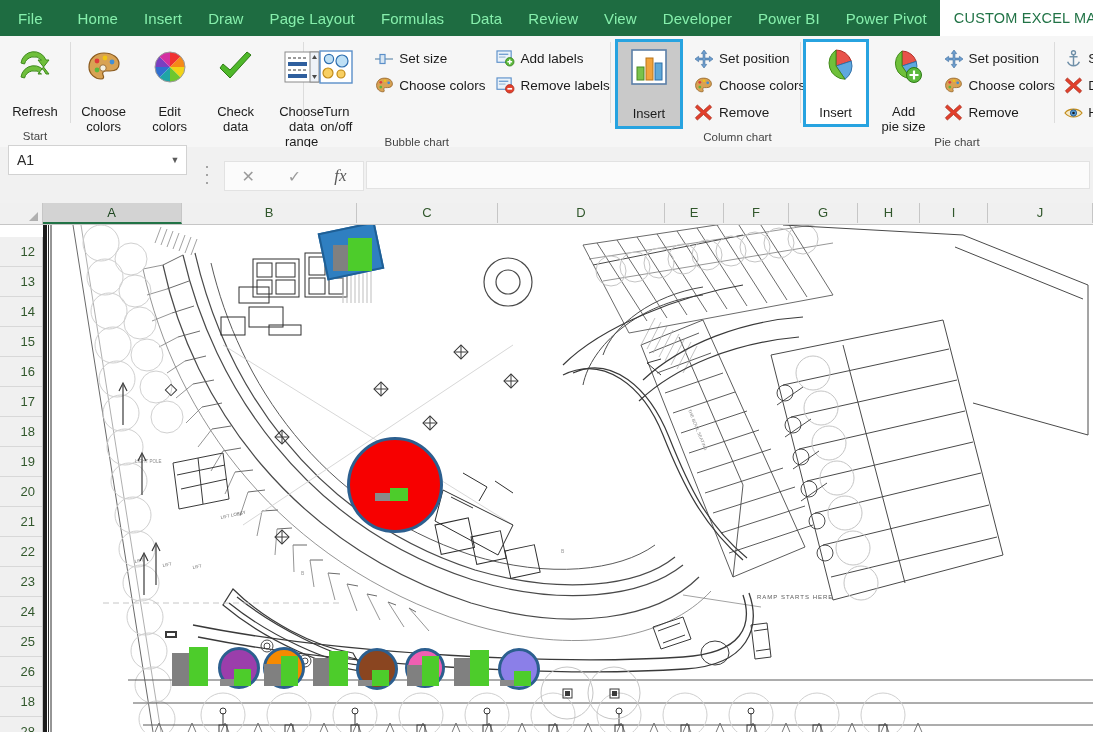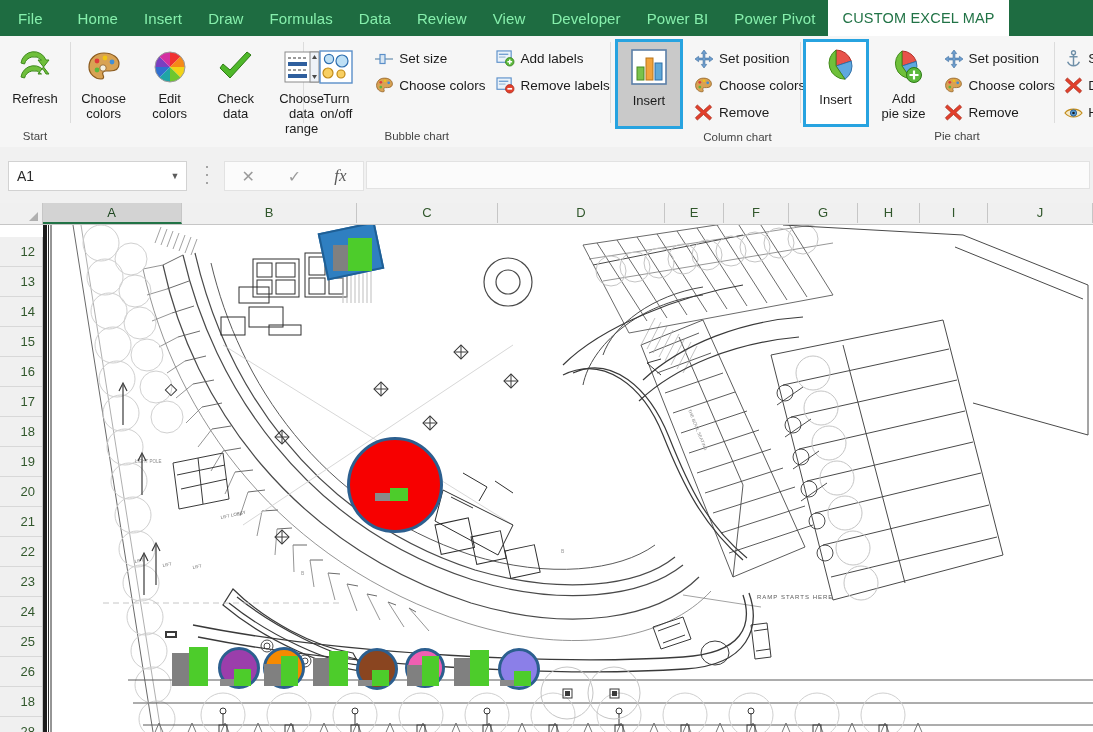--- a/index.html
+++ b/index.html
@@ -43,42 +43,42 @@
   .rsep{width:1px;background:#dcdcdc;margin:6px 0 24px 0;align-self:stretch;}
 
   
   .bigbtn{
     display:flex;flex-direction:column;align-items:center;justify-content:flex-start;
     padding:4px 6px 0 6px;cursor:pointer;min-width:54px;
   }
   .bigbtn .ico{height:42px;display:flex;align-items:center;justify-content:center;}
   .bigbtn .lbl{
     font-size:13px;color:#1b1b1b;text-align:center;line-height:15px;
-    margin-top:3px;white-space:pre-line;
+    margin-top:16px;white-space:pre-line;
   }
   .bigbtn.sel{background:#c9c9c9;outline:3px solid #27a3e0;outline-offset:-3px;
               border:1px solid #9b9b9b;}
   .bigbtn.selout{outline:3px solid #27a3e0;outline-offset:-3px;background:#ffffff;}
 
   
   .smallcol{display:flex;flex-direction:column;padding-top:3px;}
   .smallbtn{
     display:flex;align-items:center;gap:5px;height:27px;padding:0 5px;
     cursor:pointer;white-space:nowrap;
   }
   .smallbtn .ico{width:20px;height:20px;display:flex;align-items:center;justify-content:center;flex:0 0 20px;}
   .smallbtn .lbl{font-size:13.5px;color:#1b1b1b;}
 
   
   .fbar{
     position:absolute;left:0;top:147px;width:1093px;height:56px;
     background:#f1f1f1;
   }
   .namebox{
-    position:absolute;left:8px;top:161px;width:177px;height:28px;
+    position:absolute;left:8px;top:145px;width:177px;height:28px;
     background:#ffffff;border:1px solid #d2d2d2;
     display:flex;align-items:center;
   }
   .namebox .nbtext{flex:1;font-size:14px;color:#2b2b2b;padding-left:8px;}
   .namebox .nbarrow{width:22px;text-align:center;color:#5b5b5b;font-size:9px;}
   .fbdots{
     position:absolute;left:200px;top:166px;width:14px;height:18px;
     display:flex;flex-direction:column;align-items:center;justify-content:space-between;
   }
   .fbdots i{width:2px;height:2px;background:#8a8a8a;border-radius:50%;display:block;}
@@ -140,20 +140,21 @@
 <body>
 
 <div id="app">
 
   <div class="tabbar">
     <div class="tabs" id="tabs-host">
         <div class="tab first">File</div>
         <div class="tab">Home</div>
         <div class="tab">Insert</div>
         <div class="tab">Draw</div>
+        <div class="tab">Page Layout</div>
         <div class="tab">Formulas</div>
         <div class="tab">Data</div>
         <div class="tab">Review</div>
         <div class="tab">View</div>
         <div class="tab">Developer</div>
         <div class="tab">Power BI</div>
         <div class="tab">Power Pivot</div>
         <div class="tab active">CUSTOM EXCEL MAP</div>
       </div>
   </div>

